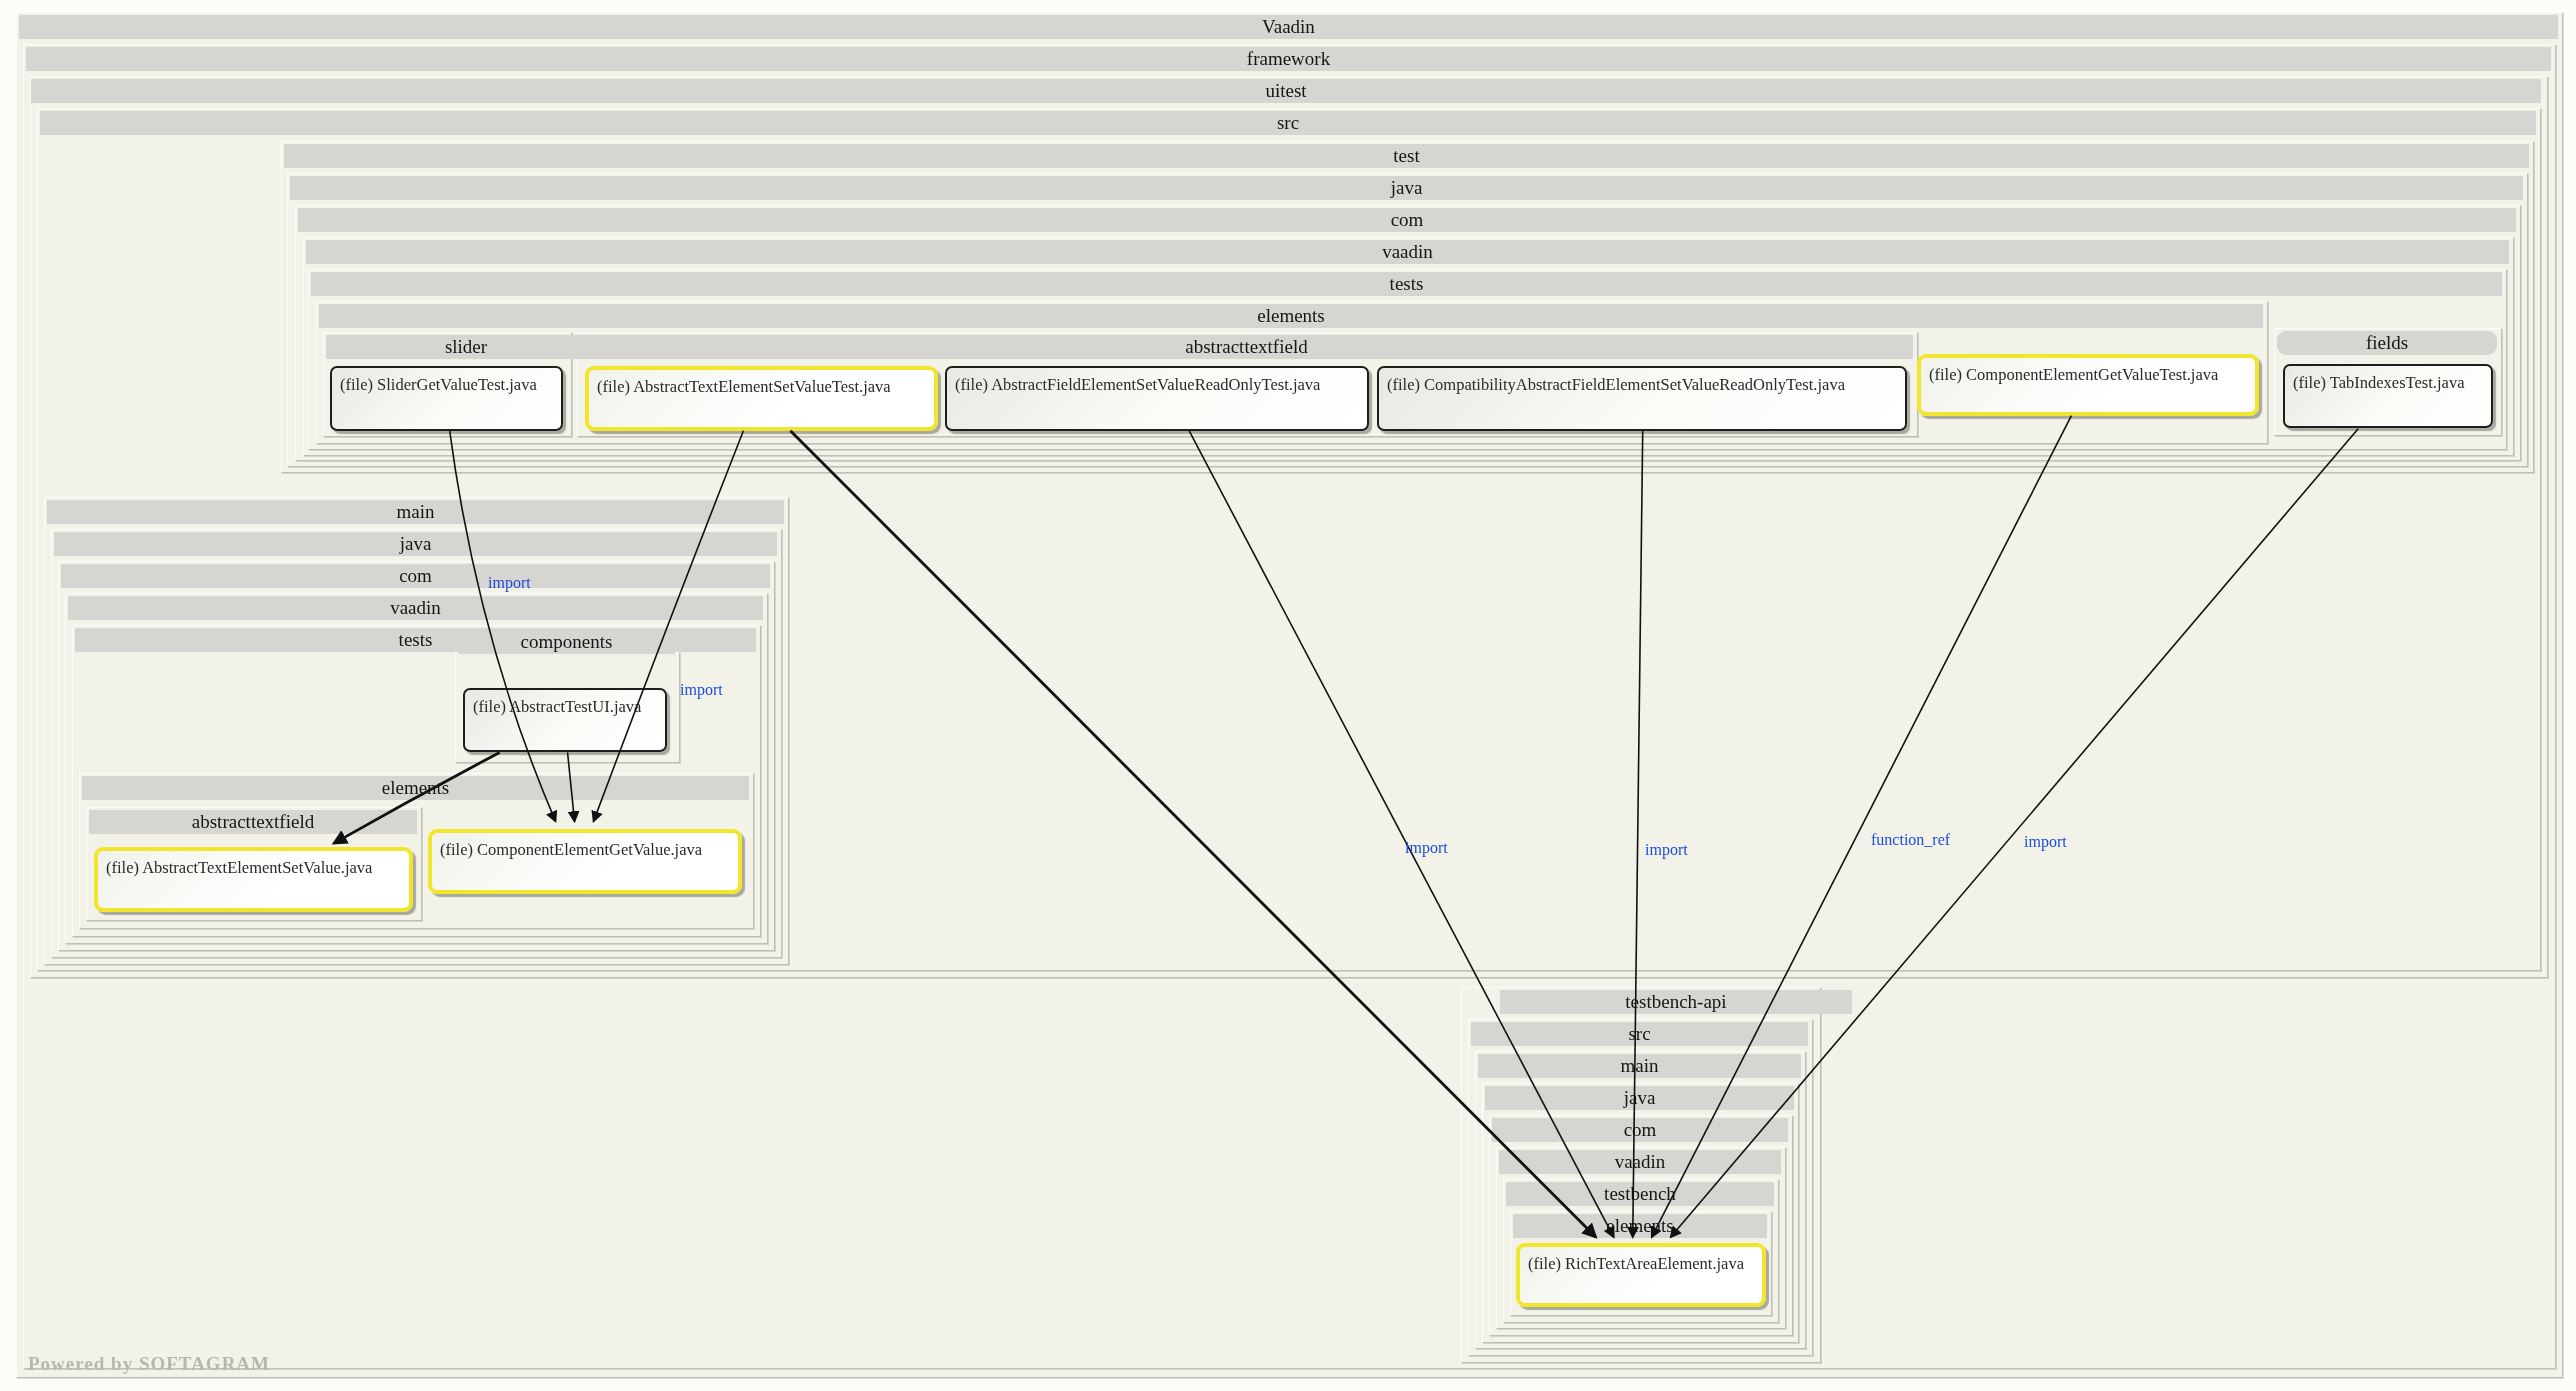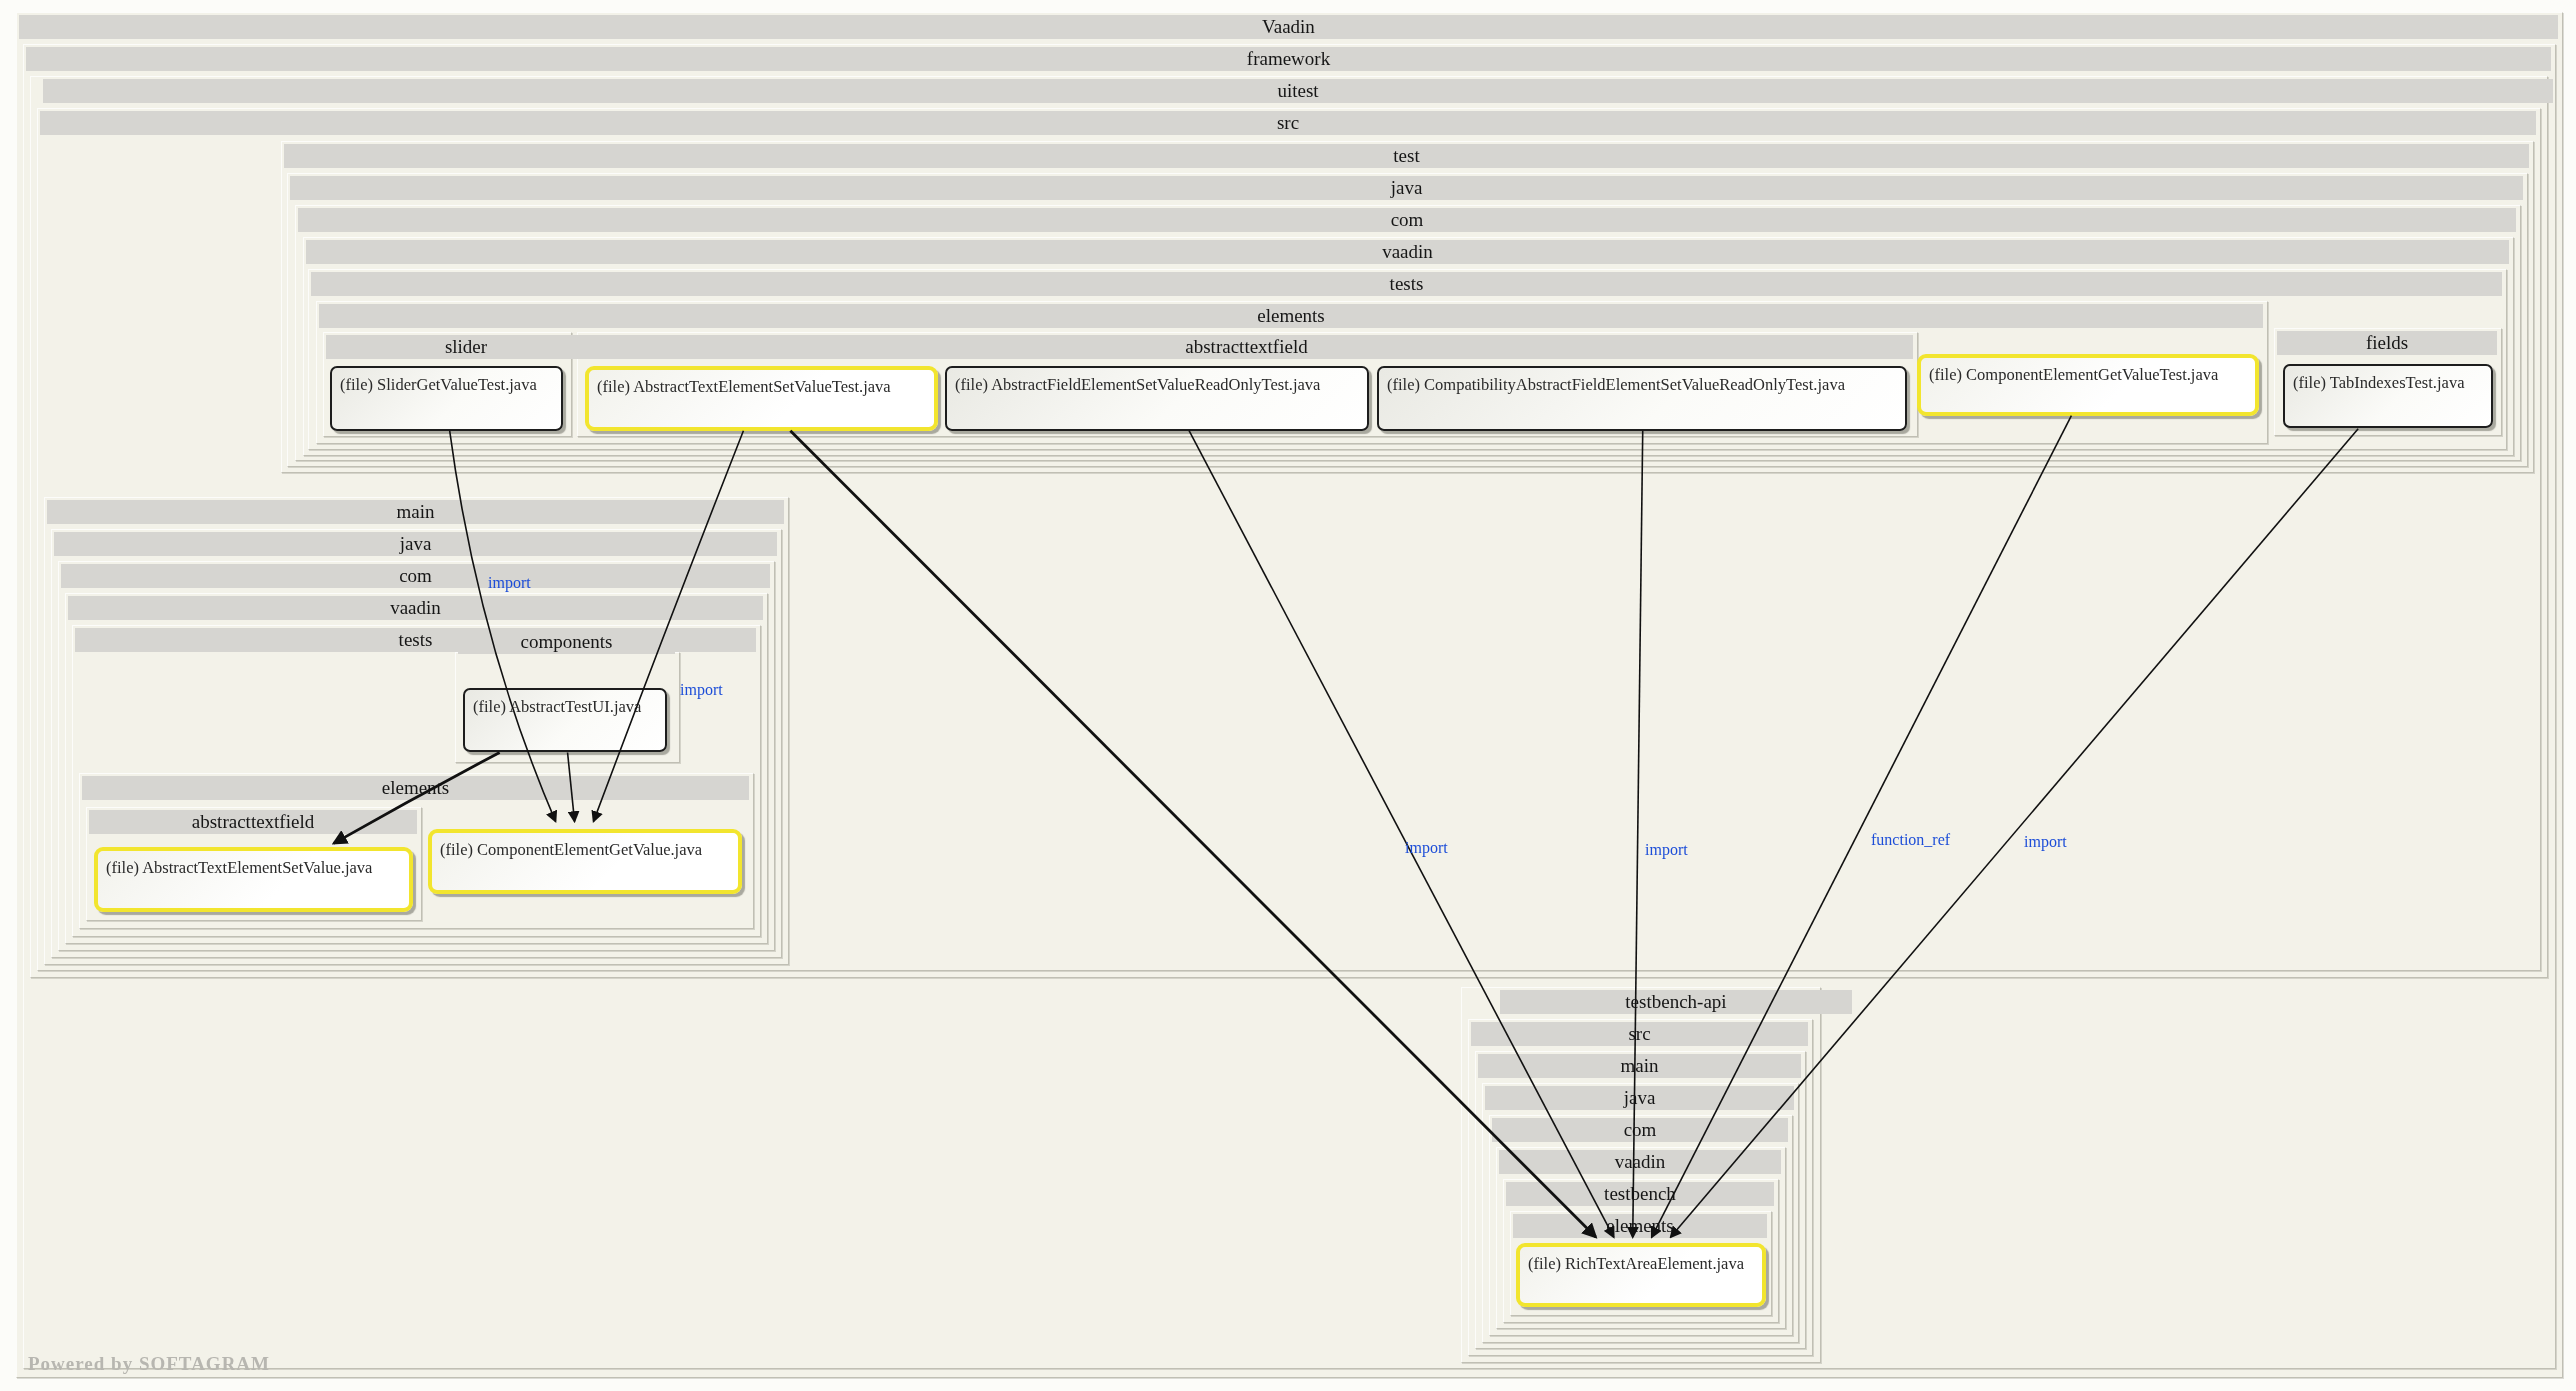--- a/index.html
+++ b/index.html
@@ -58,31 +58,31 @@
   <div class="ctr" style="left:1468px;top:1019px;width:343px;height:335px;"></div>
   <div class="ctr" style="left:1475px;top:1051px;width:329px;height:296px;"></div>
   <div class="ctr" style="left:1482px;top:1083px;width:315px;height:258px;"></div>
   <div class="ctr" style="left:1489px;top:1115px;width:302px;height:219px;"></div>
   <div class="ctr" style="left:1496px;top:1147px;width:288px;height:180px;"></div>
   <div class="ctr" style="left:1503px;top:1179px;width:274px;height:142px;"></div>
   <div class="ctr" style="left:1510px;top:1211px;width:260px;height:103px;"></div>
 
   <div class="bar" style="left:19px;top:15px;width:2539px;">Vaadin</div>
   <div class="bar" style="left:26px;top:47px;width:2525px;">framework</div>
-  <div class="bar" style="left:43px;top:79px;width:2510px;">uitest</div>
+  <div class="bar" style="left:31px;top:79px;width:2510px;">uitest</div>
   <div class="bar" style="left:40px;top:111px;width:2496px;">src</div>
   <div class="bar" style="left:284px;top:144px;width:2245px;">test</div>
   <div class="bar" style="left:290px;top:176px;width:2233px;">java</div>
   <div class="bar" style="left:298px;top:208px;width:2218px;">com</div>
   <div class="bar" style="left:306px;top:240px;width:2203px;">vaadin</div>
   <div class="bar" style="left:311px;top:272px;width:2191px;">tests</div>
   <div class="bar" style="left:319px;top:304px;width:1944px;">elements</div>
   <div class="bar" style="left:326px;top:335px;width:280px;">slider</div>
   <div class="bar" style="left:580px;top:335px;width:1333px;">abstracttextfield</div>
-  <div class="bar" style="left:2277px;top:331px;width:220px;">fields</div>
+  <div class="bar" style="left:2277px;top:331px;width:220px;border-radius:9px;">fields</div>
 
   <div class="bar" style="left:47px;top:500px;width:737px;">main</div>
   <div class="bar" style="left:54px;top:532px;width:723px;">java</div>
   <div class="bar" style="left:61px;top:564px;width:709px;">com</div>
   <div class="bar" style="left:68px;top:596px;width:695px;">vaadin</div>
   <div class="bar" style="left:75px;top:628px;width:681px;">tests</div>
   <div class="bar" style="left:458px;top:630px;width:217px;">components</div>
   <div class="bar" style="left:82px;top:776px;width:667px;">elements</div>
   <div class="bar" style="left:89px;top:810px;width:328px;">abstracttextfield</div>
 

